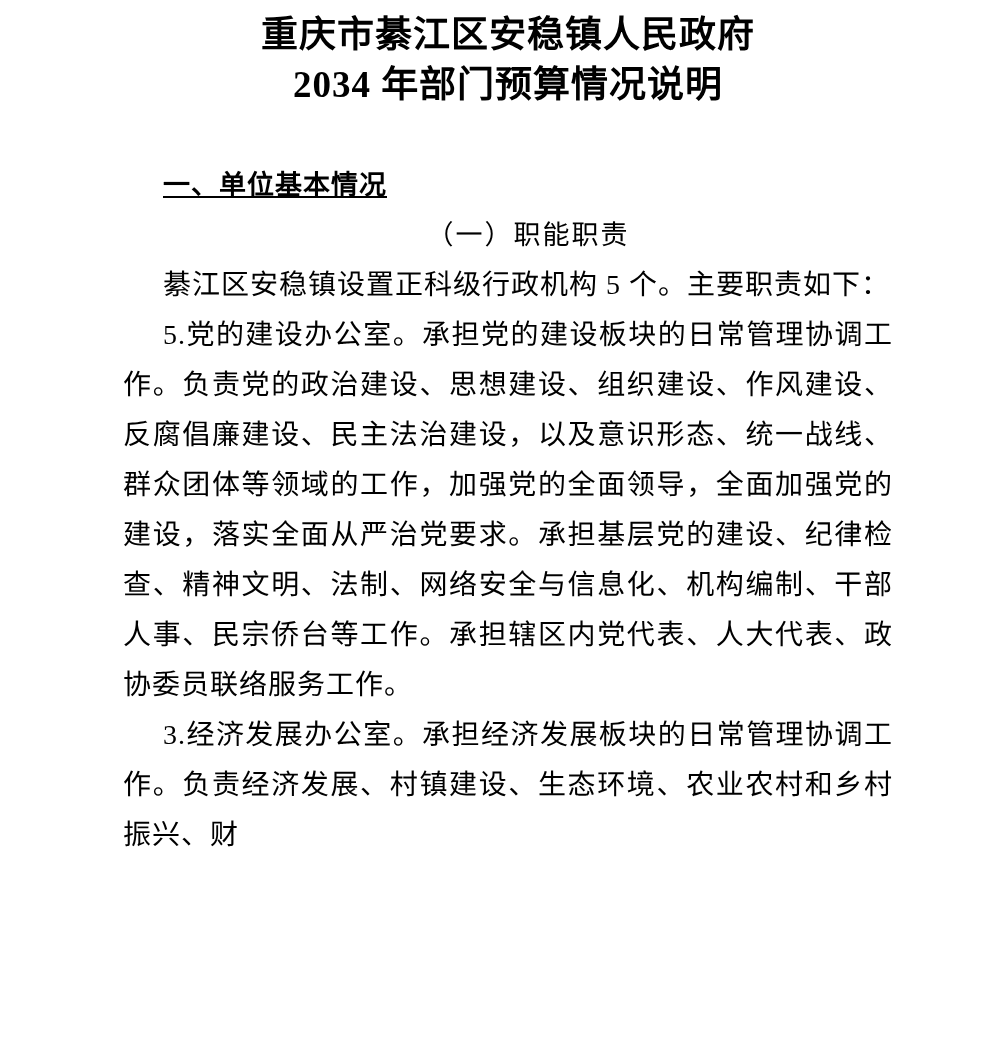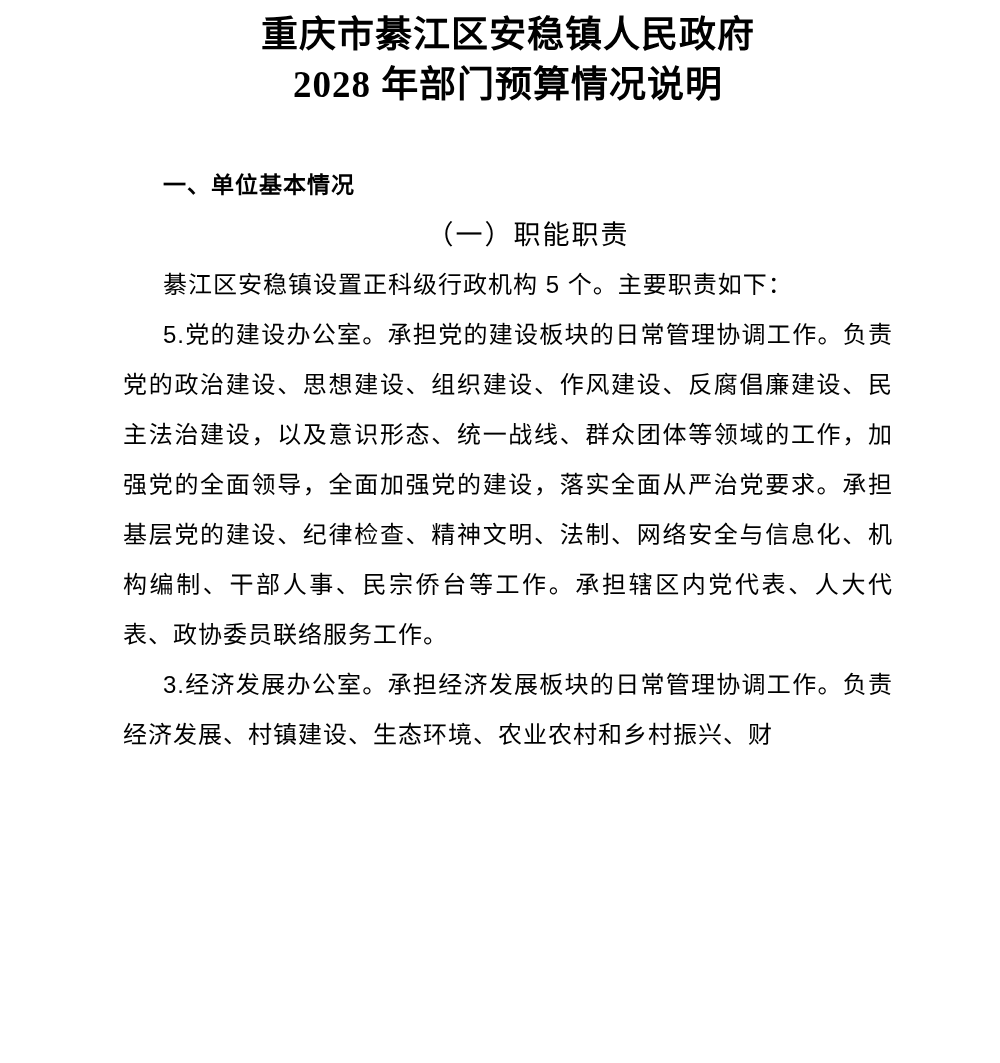--- a/index.html
+++ b/index.html
@@ -28,58 +28,59 @@
     font-weight: 700;
     text-align: center;
     font-family: "Liberation Serif", "DejaVu Serif", serif;
     letter-spacing: 1px;
   }
   .doc-title .title-line {
     display: block;
   }
   .section-heading {
     margin: 50px 0 0 0;
-    font-size: 23px;
+    font-size: 27px;
     line-height: 50px;
     font-weight: 700;
     font-family: "Liberation Sans", "DejaVu Sans", sans-serif;
     text-indent: 40px;
     letter-spacing: 1px;
+    text-decoration: underline;
   }
   .subsection-heading {
     margin: 0;
     font-size: 27px;
     line-height: 50px;
     font-weight: 400;
     font-family: "Liberation Serif", "DejaVu Serif", serif;
     text-indent: 40px;
     letter-spacing: 2px;
     text-align: center;
   }
   .body-para {
     margin: 0;
-    font-size: 24px;
+    font-size: 28px;
     line-height: 50px;
     text-indent: 40px;
     text-align: justify;
     text-align-last: left;
     text-justify: inter-ideograph;
     letter-spacing: 1px;
-    font-family: Liberation Sans, sans-serif;
+    font-family: Liberation Serif, serif;
   }
 </style>
 </head>
 <body>
 
 <div class="page">
   <div class="content">
 
     <h1 class="doc-title">
       <span class="title-line">重庆市綦江区安稳镇人民政府</span>
-      <span class="title-line">2028 年部门预算情况说明</span>
+      <span class="title-line">2034 年部门预算情况说明</span>
     </h1>
 
     <h2 class="section-heading">一、单位基本情况</h2>
 
     <h3 class="subsection-heading">（一）职能职责</h3>
 
     <p class="body-para">綦江区安稳镇设置正科级行政机构 5 个。主要职责如下：</p>
 
 
     <p class="body-para">5.党的建设办公室。承担党的建设板块的日常管理协调工作。负责党的政治建设、思想建设、组织建设、作风建设、反腐倡廉建设、民主法治建设，以及意识形态、统一战线、群众团体等领域的工作，加强党的全面领导，全面加强党的建设，落实全面从严治党要求。承担基层党的建设、纪律检查、精神文明、法制、网络安全与信息化、机构编制、干部人事、民宗侨台等工作。承担辖区内党代表、人大代表、政协委员联络服务工作。</p>

